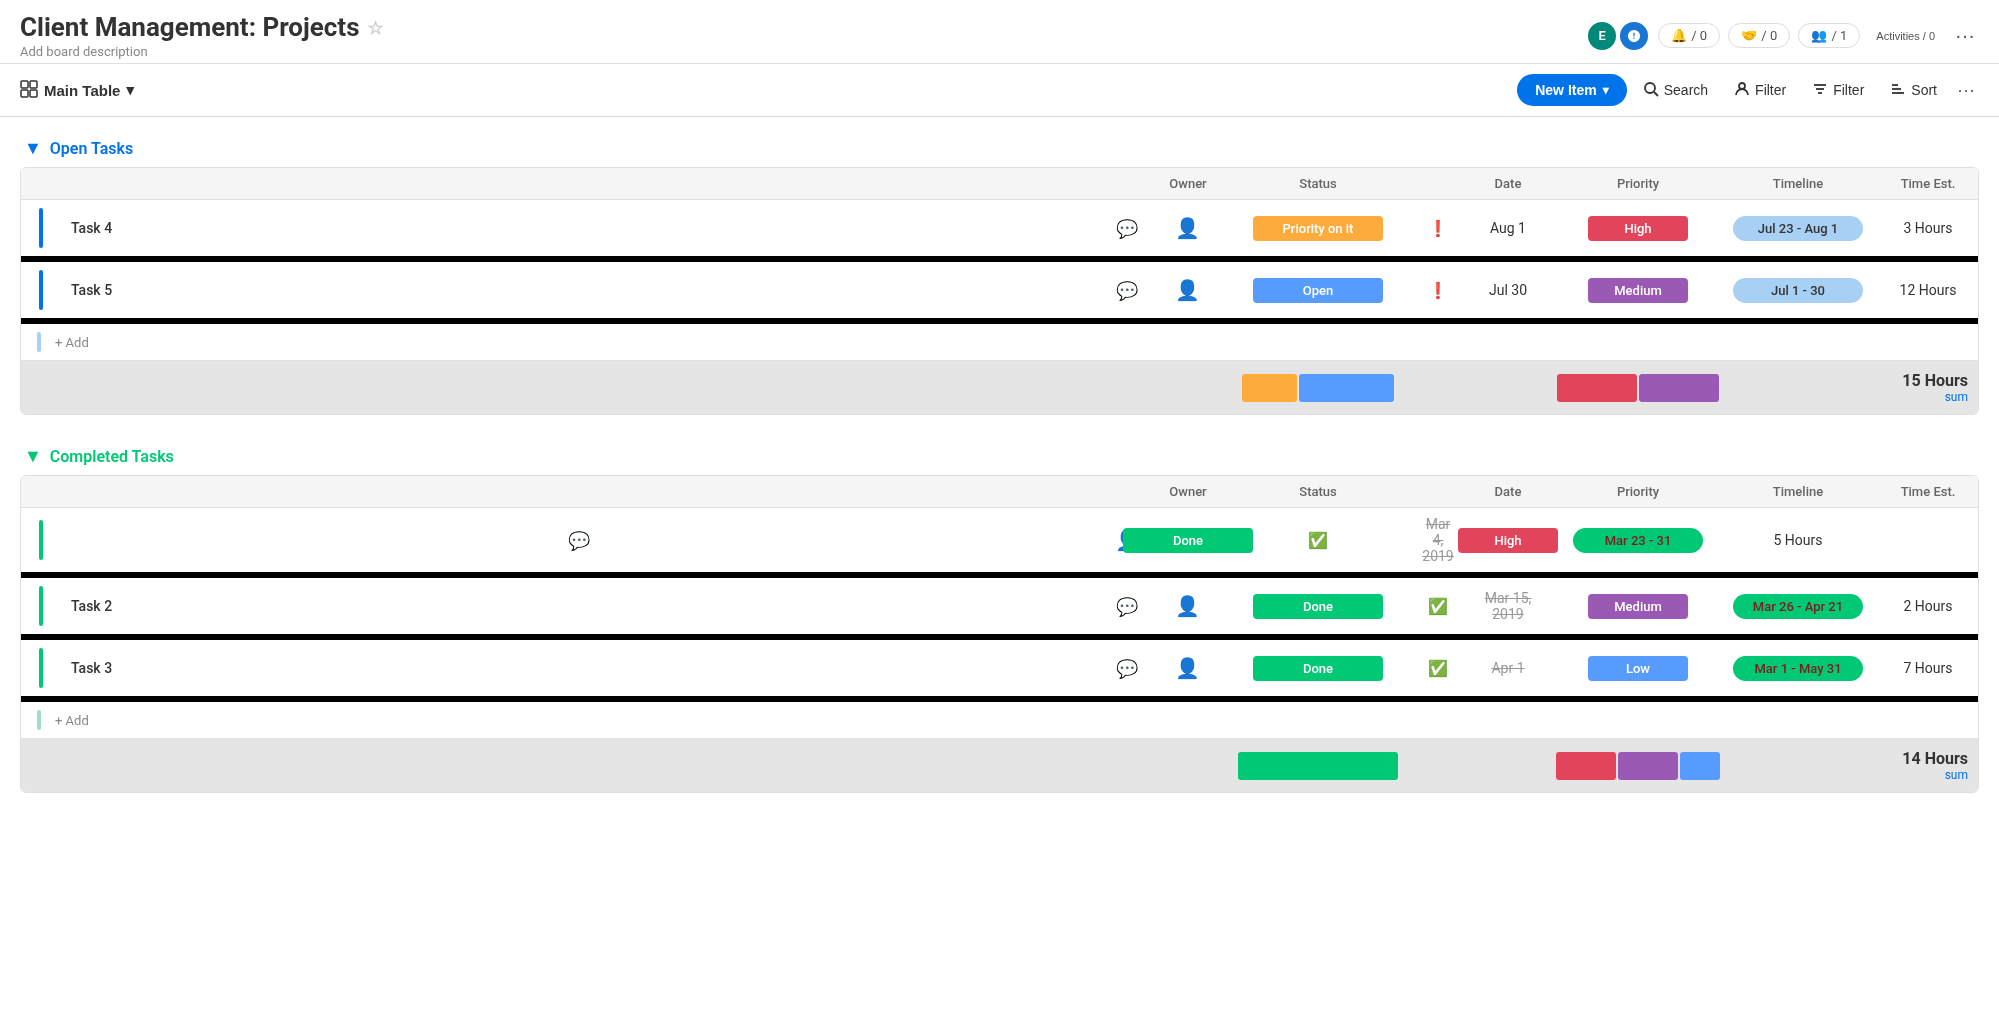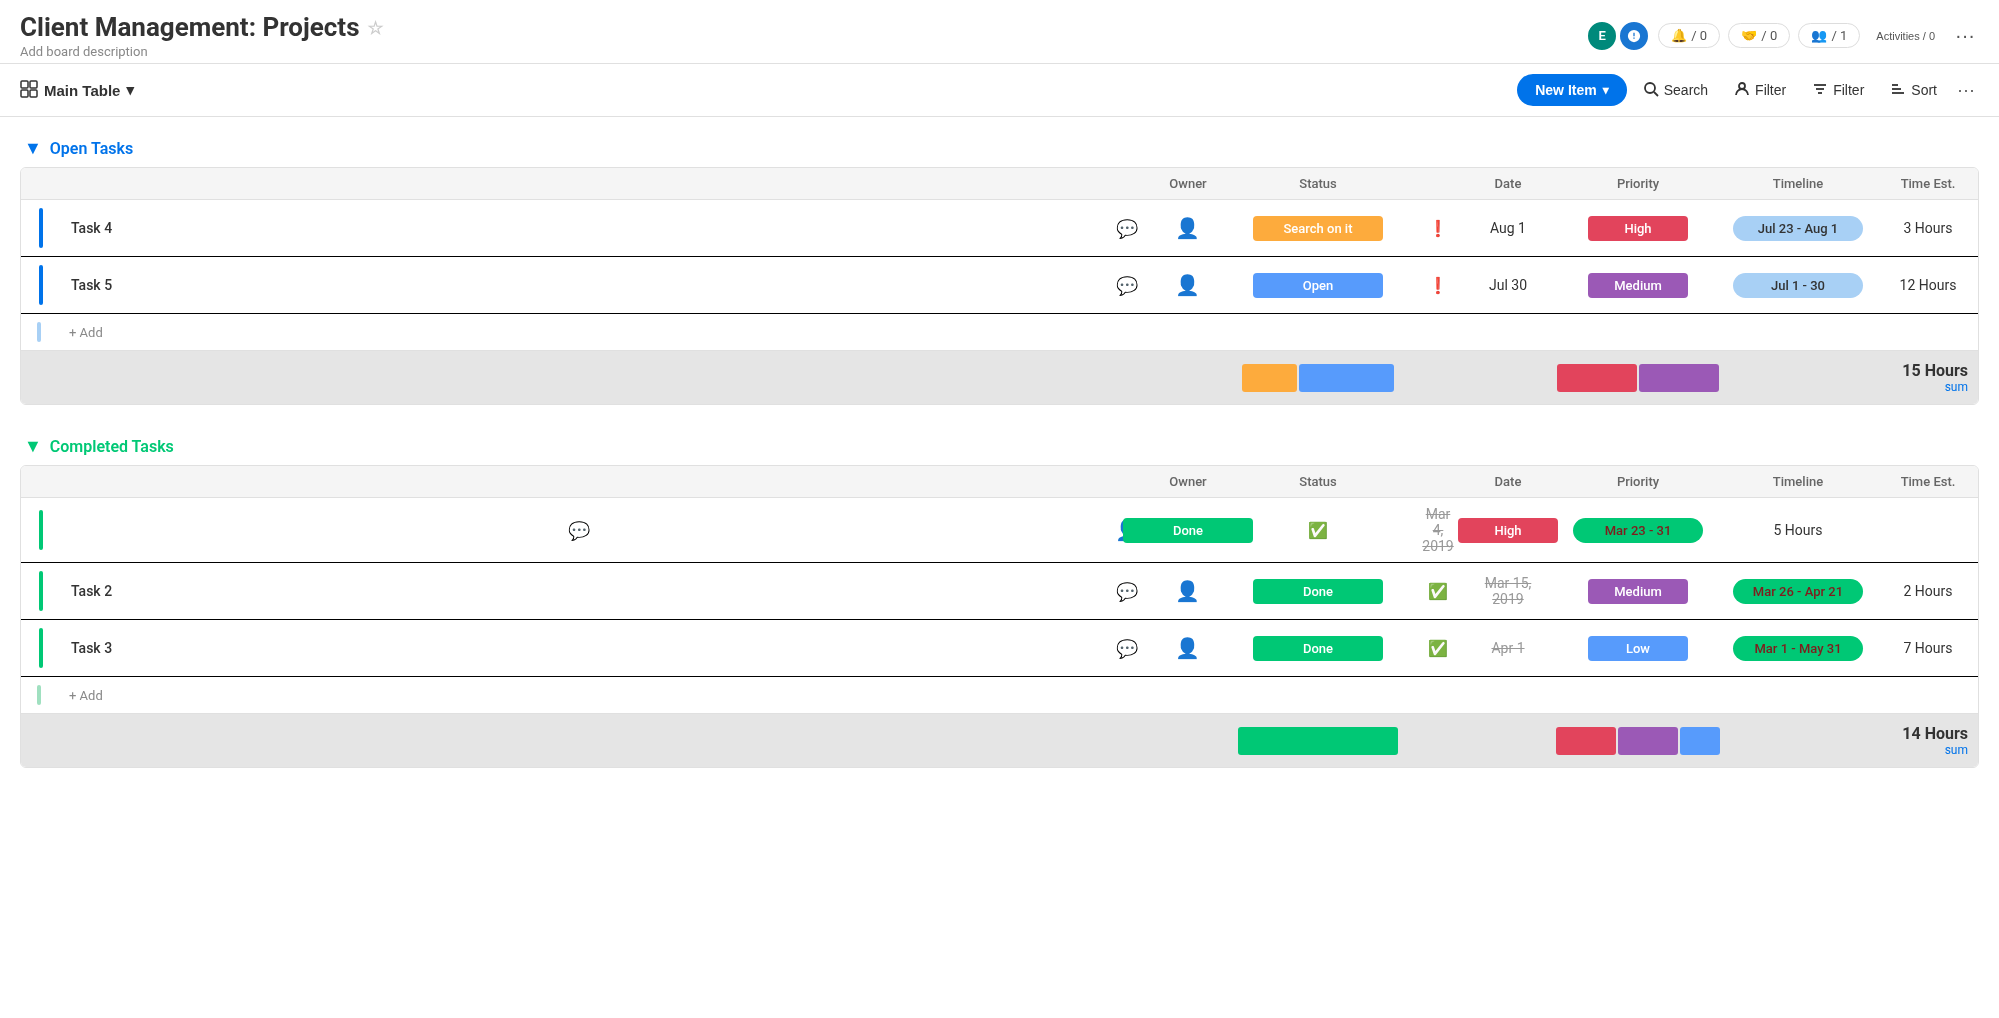--- a/index.html
+++ b/index.html
@@ -37,21 +37,21 @@
     .group-toggle { color: #0073ea; font-size: 18px; cursor: pointer; }
     .group-toggle-green { color: #00c875; }
     .group-title { font-size: 16px; font-weight: 600; color: #0073ea; }
     .group-title-green { color: #00c875; }
 
     
     .table-wrapper { border: 1px solid #e0e0e0; border-radius: 6px; overflow: hidden; }
     .table-header-row { display: grid; grid-template-columns: 40px 1fr 60px 60px 200px 40px 100px 160px 160px 100px; background: #f5f5f5; border-bottom: 1px solid #e0e0e0; }
     .th { padding: 8px 10px; font-size: 13px; color: #666; font-weight: 500; text-align: center; }
     .th-left { text-align: left; }
-    .table-row { display: grid; grid-template-columns: 40px 1fr 60px 60px 200px 40px 100px 160px 160px 100px; border-bottom: 1px solid #000000; align-items: center; background: #fff; }
+    .table-row { display: grid; grid-template-columns: 40px 1fr 60px 60px 200px 40px 100px 160px 160px 100px; border-bottom: 6px solid #000000; align-items: center; background: #fff; }
     .td { padding: 8px 10px; font-size: 14px; text-align: center; display: flex; align-items: center; justify-content: center; }
     .td-left { justify-content: flex-start; }
 
     
     .status-badge { border-radius: 4px; padding: 5px 12px; color: white; font-size: 13px; font-weight: 500; min-width: 130px; text-align: center; }
     .status-orange { background: #fdab3d; }
     .status-blue { background: #579bfc; }
     .status-green { background: #00c875; }
 
     
@@ -63,21 +63,21 @@
     
     .timeline-badge { border-radius: 20px; padding: 5px 14px; color: #7f1d1d; font-size: 13px; font-weight: 500; min-width: 130px; text-align: center; }
     .timeline-light-blue { background: #a8d0f5; color: #333; }
     .timeline-green { background: #00c875; }
 
     
     .icon-comment { color: #ccc; font-size: 18px; cursor: pointer; }
     .icon-person { color: #bbb; font-size: 20px; cursor: pointer; }
     .icon-alert { color: #e2445c; font-size: 16px; }
     .icon-check { color: #00c875; font-size: 16px; }
-    .add-row { display: flex; align-items: center; gap: 20px; padding: 8px 16px; color: #888; font-size: 13px; cursor: pointer; border-bottom: none; }
+    .add-row { display: flex; align-items: center; gap: 6px; padding: 8px 16px; color: #888; font-size: 13px; cursor: pointer; border-bottom: none; }
 
     
     .summary-row { display: grid; grid-template-columns: 40px 1fr 60px 60px 200px 40px 100px 160px 160px 100px; background: #e5e5e5; padding: 6px 0; border-top: 1px solid #e0e0e0; align-items: center; }
     .summary-cell { padding: 4px 10px; display: flex; align-items: center; justify-content: center; }
     .summary-bar-group { display: flex; gap: 2px; height: 28px; }
     .summary-bar { height: 100%; border-radius: 3px; }
     .strikethrough { text-decoration: line-through; color: #999; }
   </style>
 </head>
 <body>
@@ -206,21 +206,21 @@
             <div style="width:4px;height:40px;background:#0073ea;border-radius:2px;"></div>
           </div>
         <div class="td td-left" style="font-weight:500;">Task 4</div>
         <div class="td">
             <span class="icon-comment">💬</span>
           </div>
         <div class="td">
             <span class="icon-person">👤</span>
           </div>
         <div class="td">
-          <span class="status-badge status-orange">Search on it</span>
+          <span class="status-badge status-orange">Priority on it</span>
         </div>
         <div class="td">
             <span class="icon-alert">❗</span>
           </div>
         <div class="td">Aug 1</div>
         <div class="td">
           <span class="priority-badge priority-red">High</span>
         </div>
         <div class="td">
           <span class="timeline-badge timeline-light-blue">Jul 23 - Aug 1</span>

